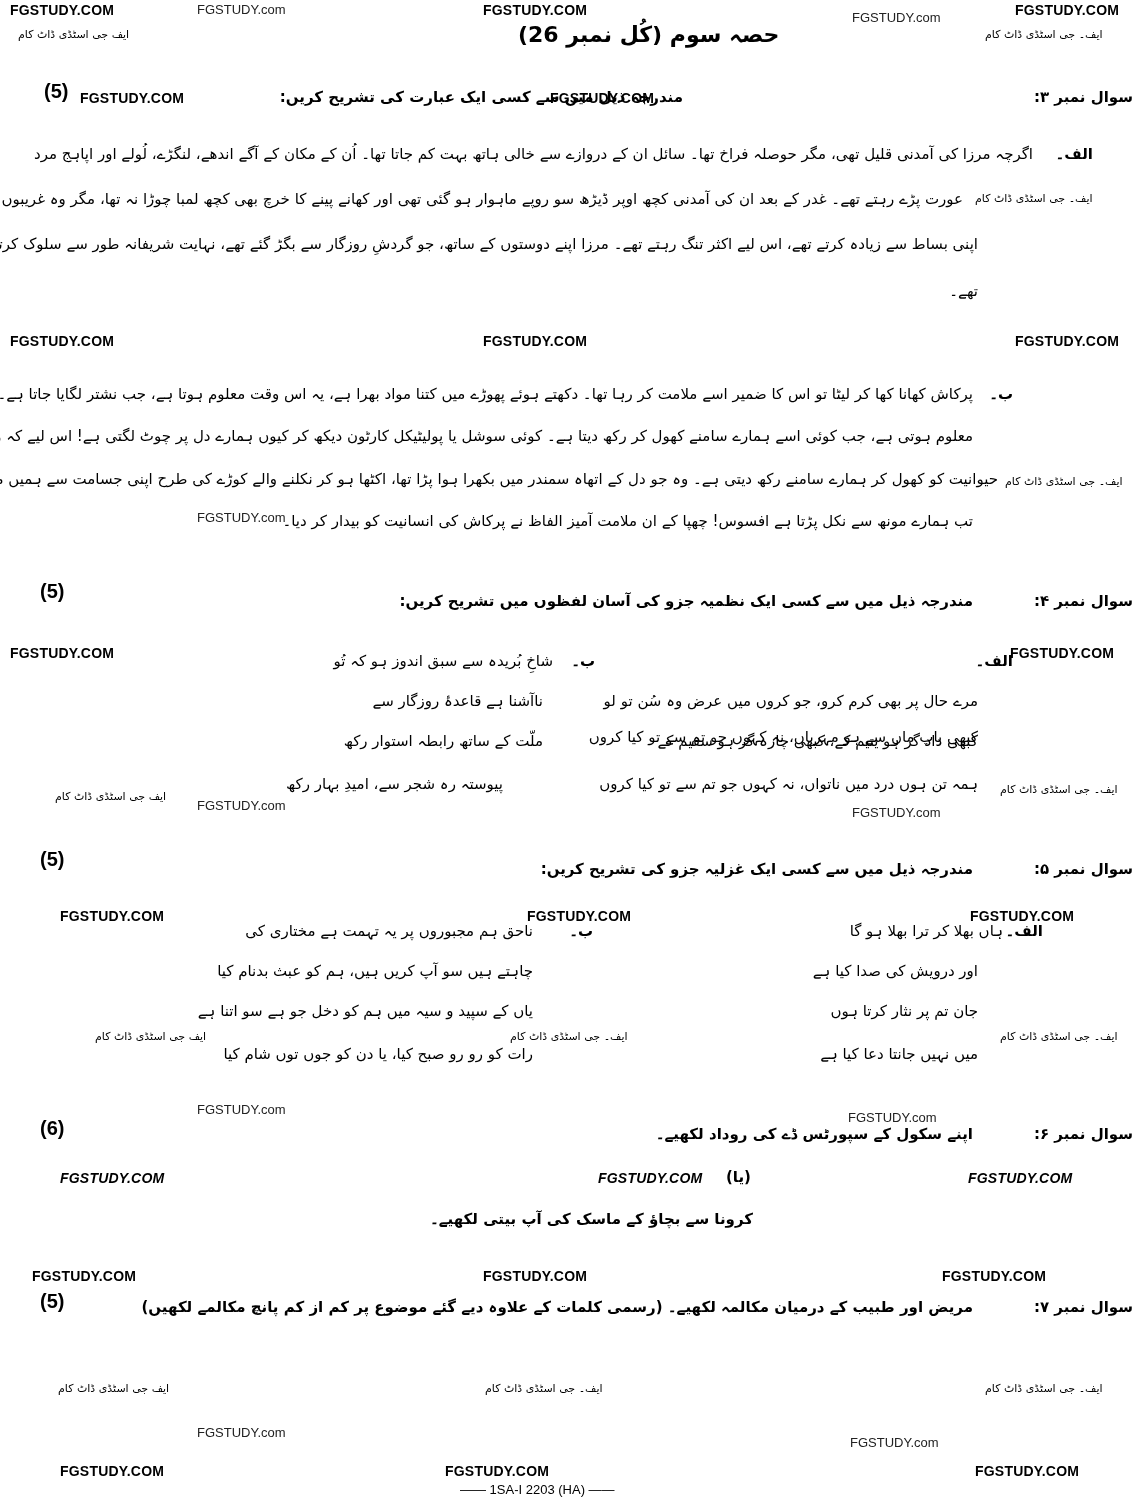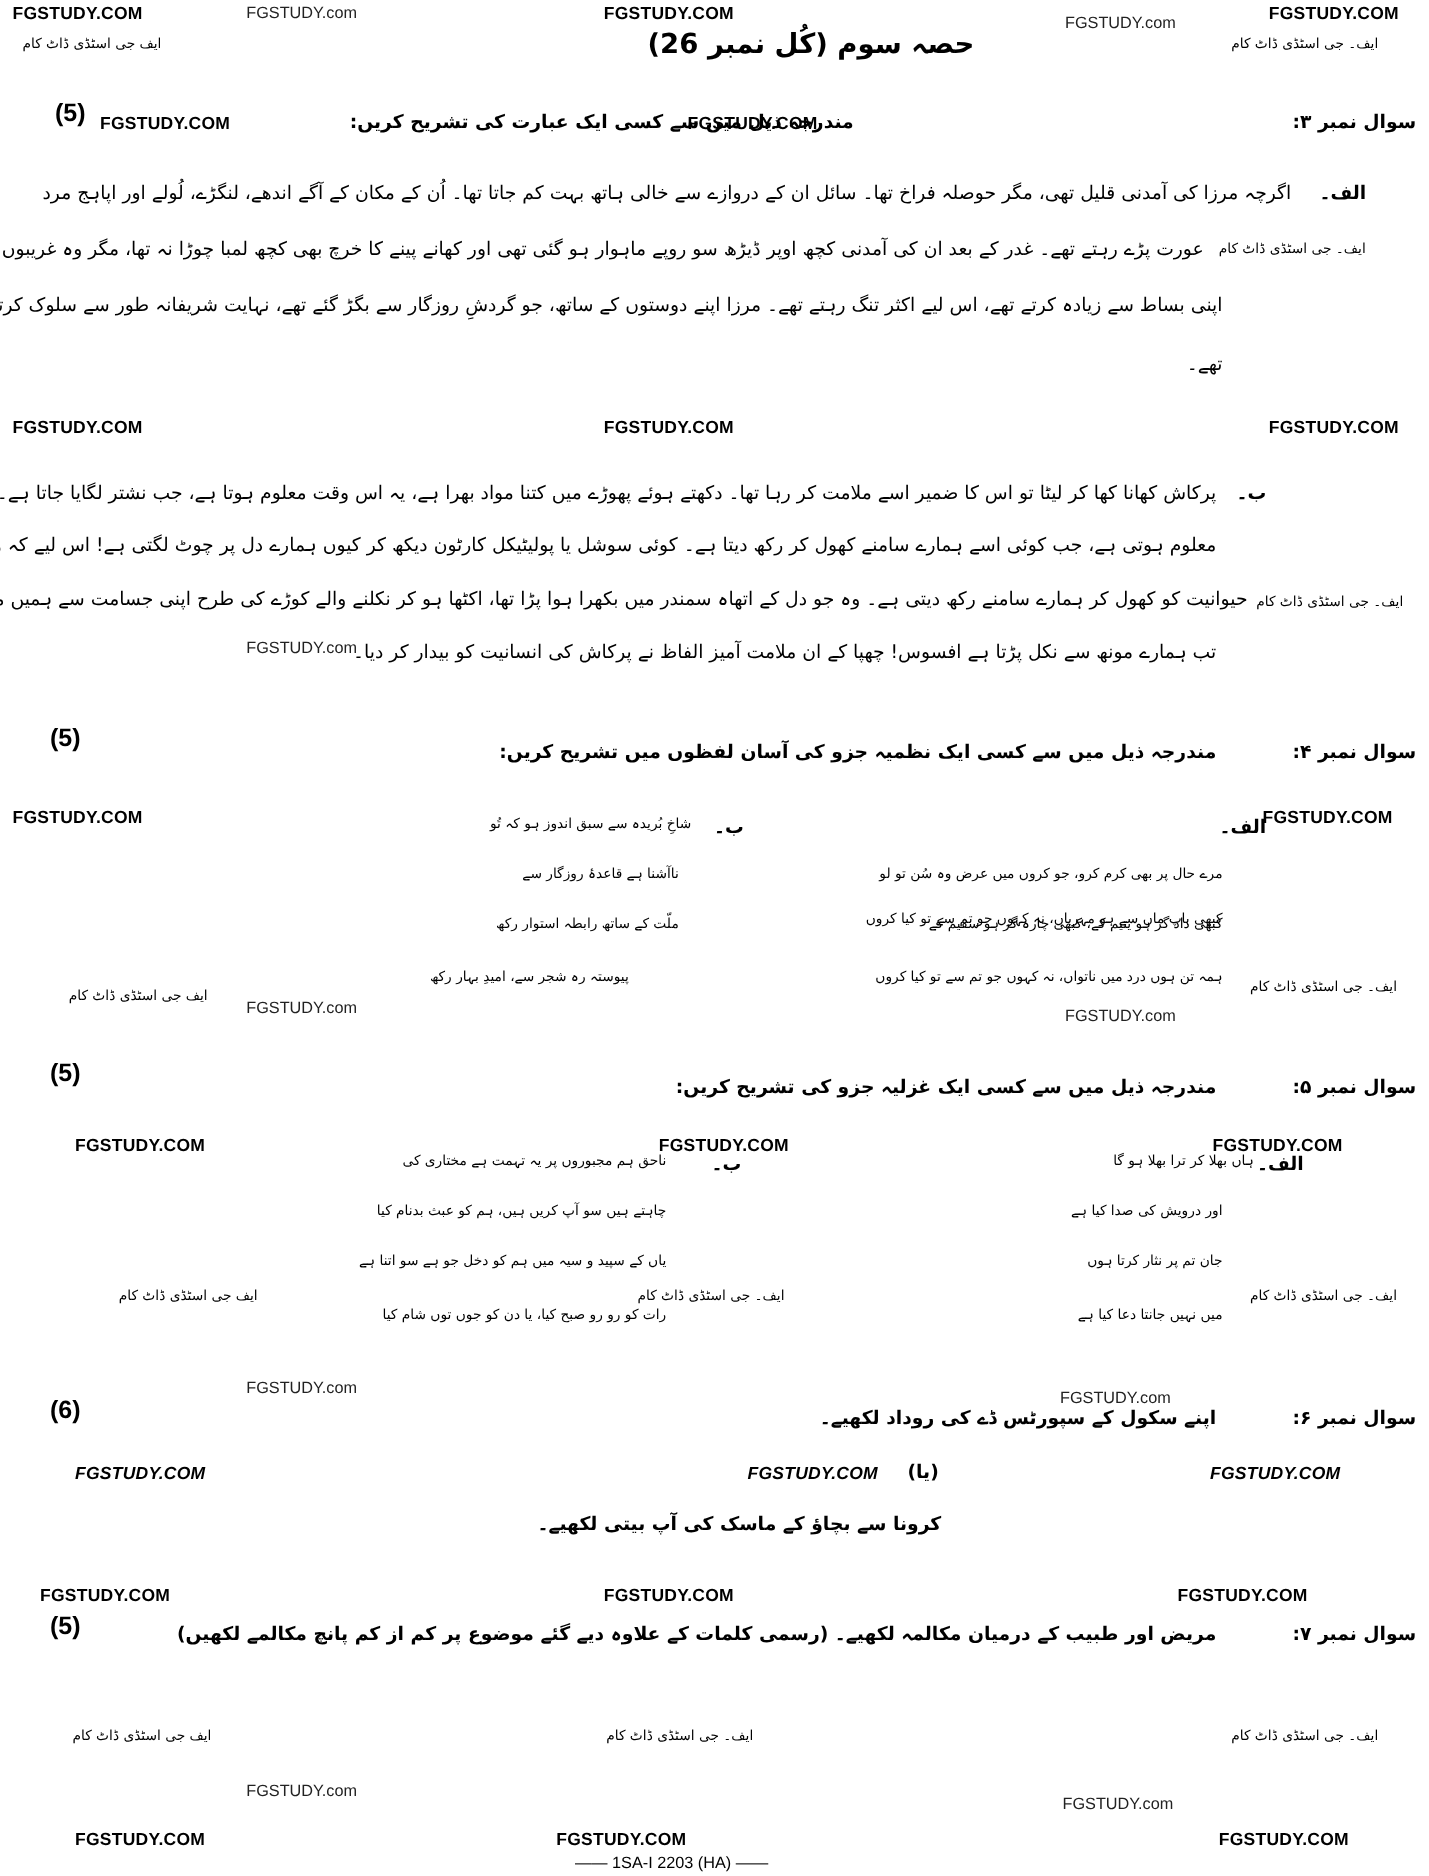--- a/index.html
+++ b/index.html
@@ -8,21 +8,21 @@
   .abs { position: absolute; white-space: nowrap; }
   .wm-bold { font-family: "Liberation Sans", sans-serif; font-weight: bold; font-size: 14px; letter-spacing: 0.2px; }
   .wm-light { font-family: "Liberation Sans", sans-serif; font-size: 13px; color: #222; }
   .wm-urdu { font-family: "DejaVu Sans", sans-serif; font-size: 11px; direction: rtl; }
   .urdu { direction: rtl; font-family: "DejaVu Sans", sans-serif; font-size: 15px; }
   .marks { font-family: "Liberation Sans", sans-serif; font-weight: bold; font-size: 20px; }
   .title { font-family: "DejaVu Sans", sans-serif; font-weight: bold; font-size: 22px; direction: rtl; }
   .qlabel { font-weight: bold; font-size: 15px; direction: rtl; }
   .qtext { font-weight: bold; font-size: 15px; direction: rtl; }
   .para-line { direction: rtl; font-size: 15px; text-align: justify; }
-  .verse { direction: rtl; font-size: 11px; }
+  .verse { direction: rtl; font-size: 15px; }
   .footer-code { font-family: Liberation Sans, sans-serif; font-size: 13px; }
 </style>
 </head>
 <body>
 
 <div class="abs wm-bold" style="left:10px; top:2px;">FGSTUDY.COM</div>
 <div class="abs wm-light" style="left:197px; top:2px;">FGSTUDY.com</div>
 <div class="abs wm-bold" style="left:483px; top:2px;">FGSTUDY.COM</div>
 <div class="abs wm-light" style="left:852px; top:10px;">FGSTUDY.com</div>
 <div class="abs wm-bold" style="left:1015px; top:2px;">FGSTUDY.COM</div>

